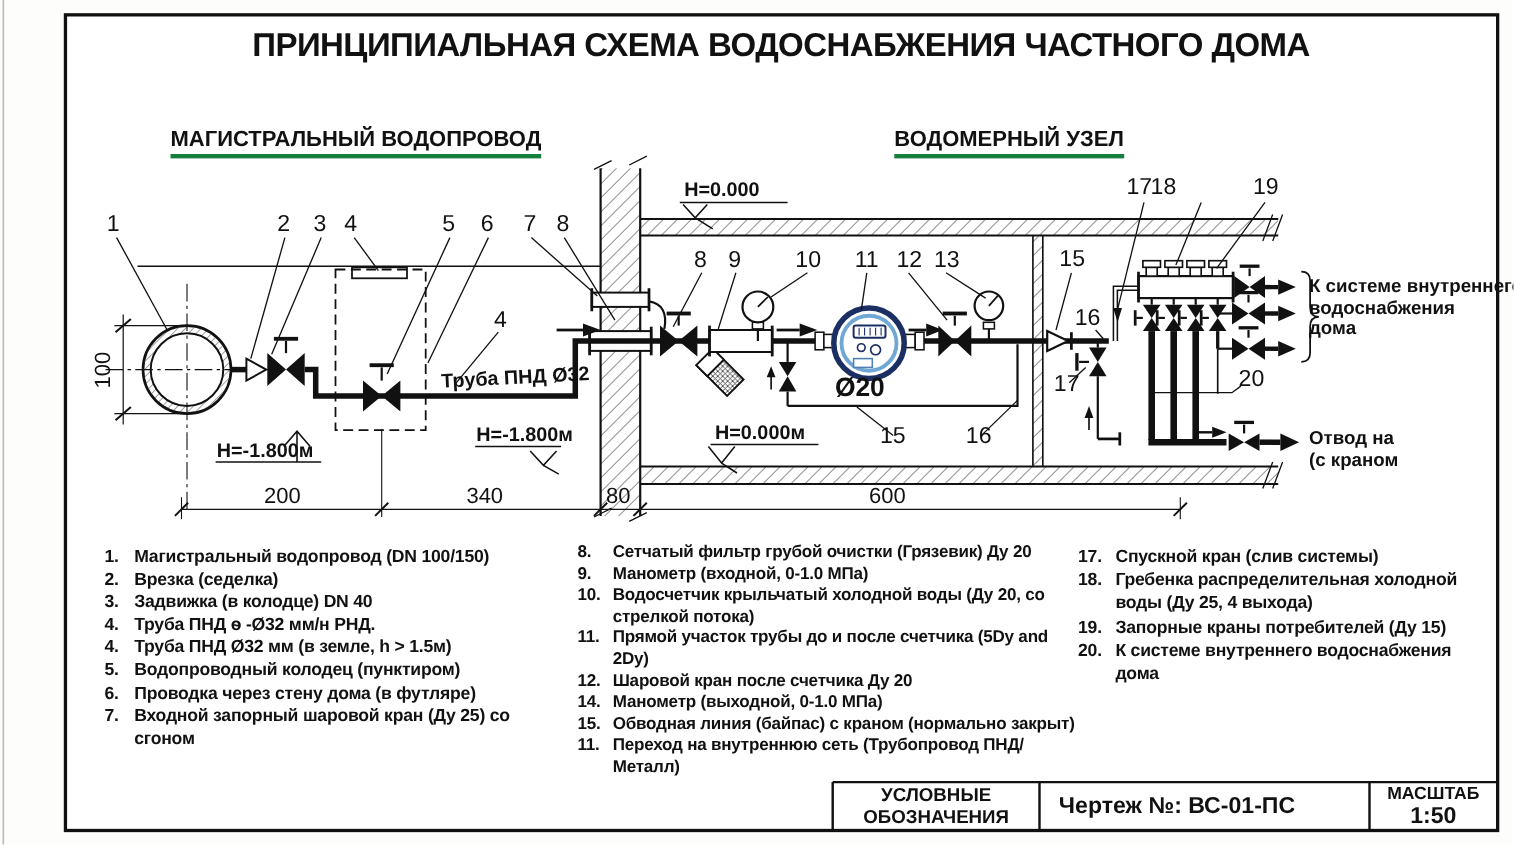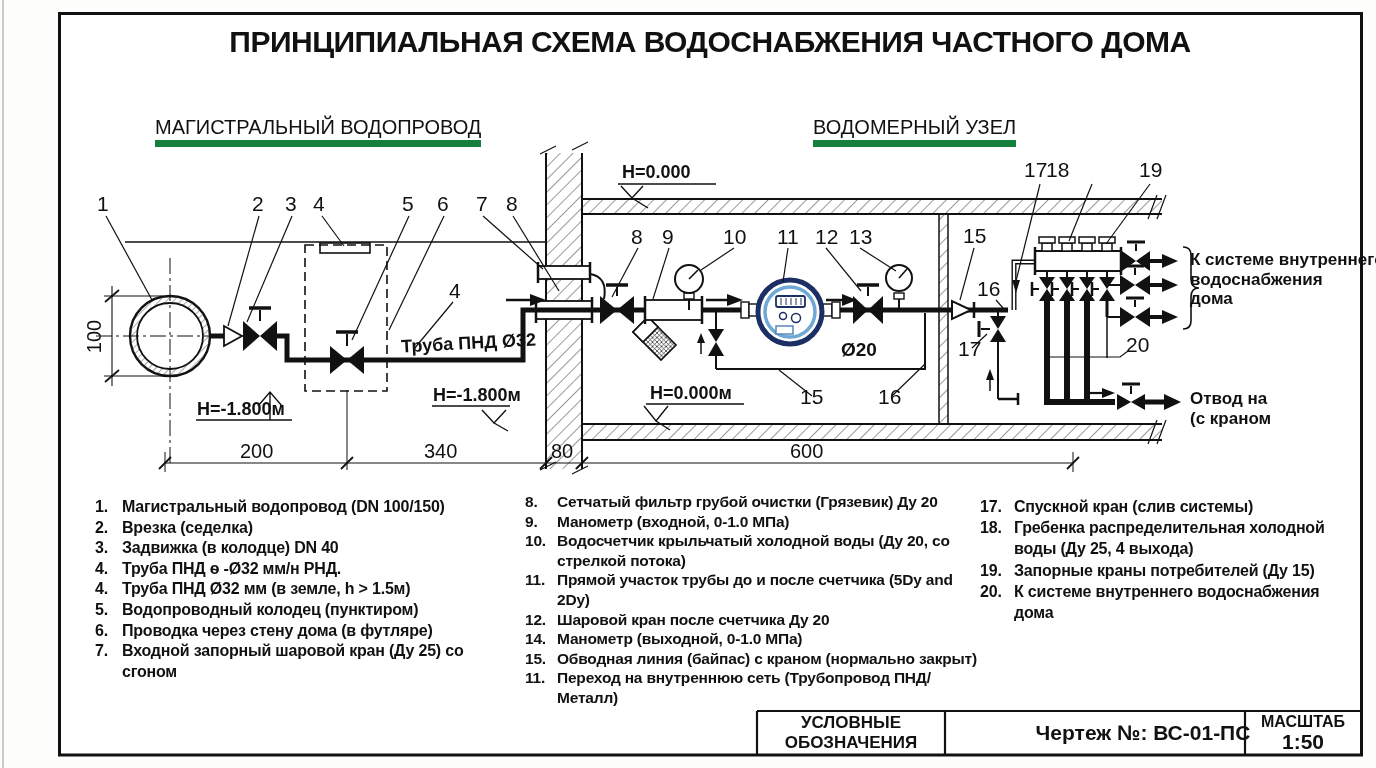--- a/index.html
+++ b/index.html
@@ -7,21 +7,21 @@
         font-family:"Liberation Sans",sans-serif;color:#111;}
   svg{position:absolute;left:0;top:0;}
   .lbl{position:absolute;white-space:nowrap;color:#111;line-height:1.05;}
   .co{font-size:21px;}
   .dim{font-size:20px;}
   .lev{font-size:18px;font-weight:bold;}
   .pipe-lbl{font-size:18px;font-weight:bold;}
   .ann{font-size:17px;font-weight:bold;line-height:19.5px;}
   .title1{font-size:30px;font-weight:bold;letter-spacing:-0.5px;}
   .title2{font-size:27px;font-weight:bold;letter-spacing:-0.5px;}
-  .sec-h{font-size:20px;font-weight:normal;border-bottom:7px solid #15803d;padding-bottom:2px;}
+  .sec-h{font-size:20px;font-weight:bold;border-bottom:4px solid #15803d;padding-bottom:2px;}
   .legend{position:absolute;margin:0;padding:0;list-style:none;font-weight:bold;color:#111;}
   .legend li{display:flex;align-items:flex-start;}
   .legend .num{flex:0 0 auto;text-align:left;}
   .legend .txt{flex:1 1 auto;}
   #col1{left:95px;top:497px;width:420px;font-size:16px;line-height:20.6px;letter-spacing:-0.2px;}
   #col1 .num{width:27px;}
   #col2{left:525px;top:492px;width:456px;font-size:15.5px;line-height:19.6px;letter-spacing:-0.2px;}
   #col2 .num{width:32px;}
   #col3{left:980px;top:496px;width:378px;font-size:16px;line-height:21.2px;letter-spacing:-0.2px;}
   #col3 .num{width:34px;}
@@ -420,21 +420,21 @@
 <span class="lbl dim" style="left:240px;top:441px;">200</span>
 <span class="lbl dim" style="left:424px;top:441px;">340</span>
 <span class="lbl dim" style="left:551px;top:441px;">80</span>
 <span class="lbl dim" style="left:790px;top:441px;">600</span>
 
 <span class="lbl lev" style="left:622px;top:163px;">Н=0.000</span>
 <span class="lbl lev" style="left:650px;top:384px;">Н=0.000м</span>
 <span class="lbl lev" style="left:197px;top:400px;">Н=-1.800м</span>
 <span class="lbl lev" style="left:433px;top:386px;">Н=-1.800м</span>
 <span class="lbl pipe-lbl" style="left:401px;top:334px;transform:rotate(-3deg);">Труба ПНД Ø32</span>
-<span class="lbl pipe-lbl" style="left:841px;top:340px;font-size:19px;">Ø20</span>
+<span class="lbl pipe-lbl" style="left:759px;top:340px;font-size:24px;">Ø20</span>
 
 <div class="lbl ann" style="left:1190px;top:250px;">
   <div>К системе внутреннего</div>
   <div>водоснабжения</div>
   <div>дома</div>
 </div>
 <div class="lbl ann" style="left:1190px;top:389px;">
   <div>Отвод на</div>
   <div>(с краном</div>
 </div>
@@ -522,17 +522,17 @@
         <span class="num">19.</span>
         <span class="txt">Запорные краны потребителей (Ду 15)</span>
       </li>
   <li>
         <span class="num">20.</span>
         <span class="txt">К системе внутреннего водоснабжения дома</span>
       </li>
 </ul>
 
 <div class="tb" style="left:757px;top:711px;width:188px;height:44px;font-size:17px;">УСЛОВНЫЕ ОБОЗНАЧЕНИЯ</div>
-<div class="tb" style="left:965px;top:711px;width:356px;height:44px;font-size:21px;">Чертеж №: ВС-01-ПС</div>
+<div class="tb" style="left:892px;top:711px;width:356px;height:44px;font-size:21px;">Чертеж №: ВС-01-ПС</div>
 <div class="tb" style="left:1245px;top:712px;width:116px;height:20px;font-size:16px;">МАСШТАБ</div>
 <div class="tb" style="left:1245px;top:730px;width:116px;height:24px;font-size:21px;">1:50</div>
 
 </div>
 
 </body></html>

